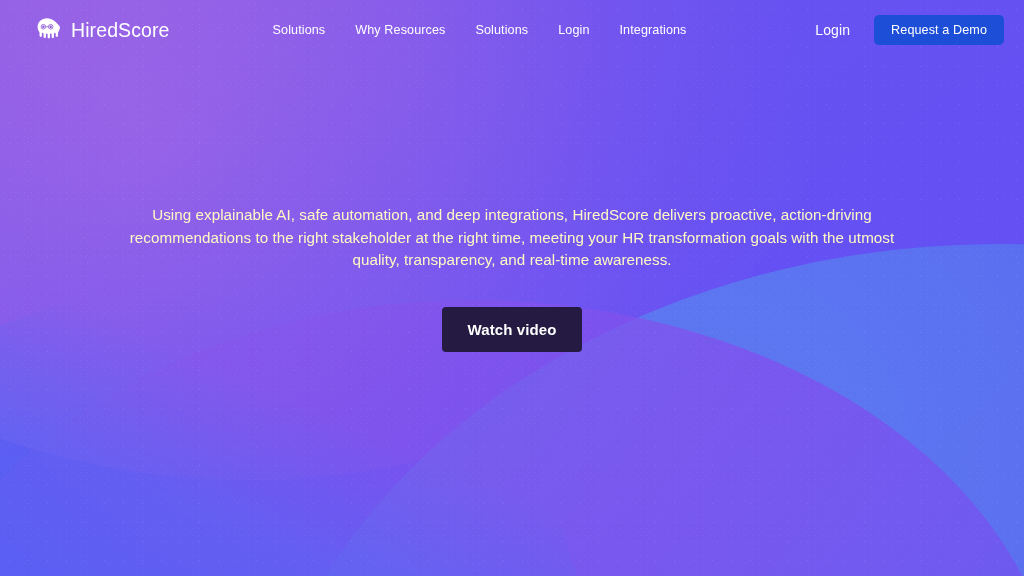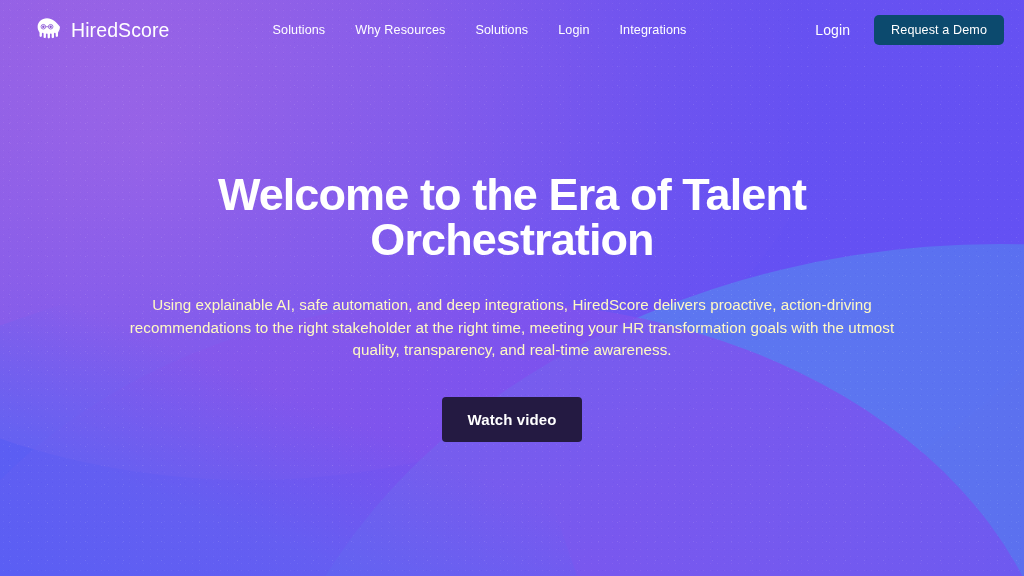--- a/index.html
+++ b/index.html
@@ -177,21 +177,21 @@
   }
   .login-link {
     color:#ffffff;
     font-size:14px;
     text-decoration:none;
     white-space:nowrap;
     letter-spacing:0.1px;
     cursor:pointer;
   }
   .demo-btn {
-    background:#0c4a6e;
+    background:#1d4ed8;
     color:#ffffff;
     border:none;
     border-radius:5px;
     padding:8px 17px;
     font-family:"Liberation Sans", sans-serif;
     font-size:12.6px;
     letter-spacing:0.1px;
     white-space:nowrap;
     cursor:pointer;
   }
@@ -288,20 +288,19 @@
     </nav>
 
     <div class="header-right">
       <a class="login-link" href="#">Login</a>
       <button class="demo-btn">Request a Demo</button>
     </div>
 
   </div>
 
   <div class="hero">
-    <h1 class="hero-title">Welcome to the Era of Talent Orchestration</h1>
     <p class="hero-sub">Using explainable AI, safe automation, and deep integrations, HiredScore delivers proactive, action-driving recommendations to the right stakeholder at the right time, meeting your HR transformation goals with the utmost quality, transparency, and real-time awareness.</p>
     <div class="hero-actions">
       <button class="hero-btn">Watch video</button>
     </div>
   </div>
 
 </div>
 
 </body></html>

